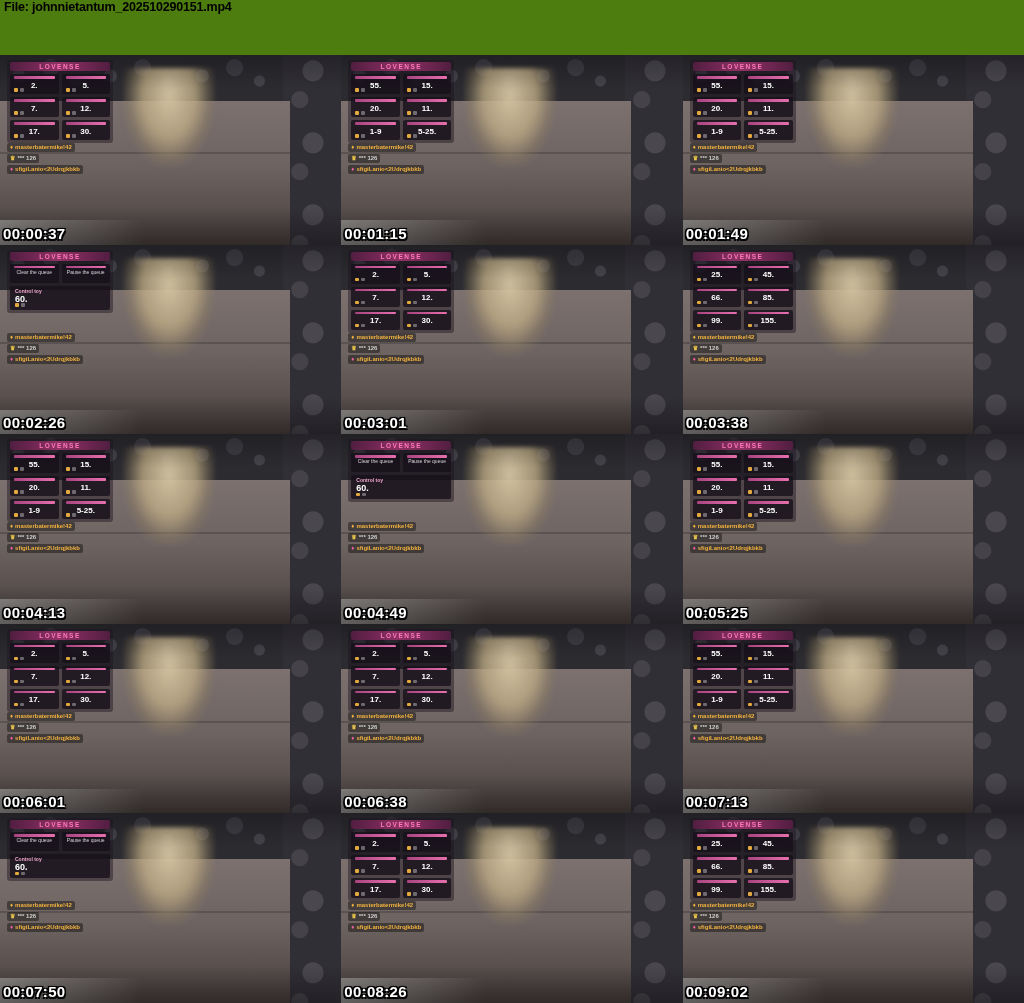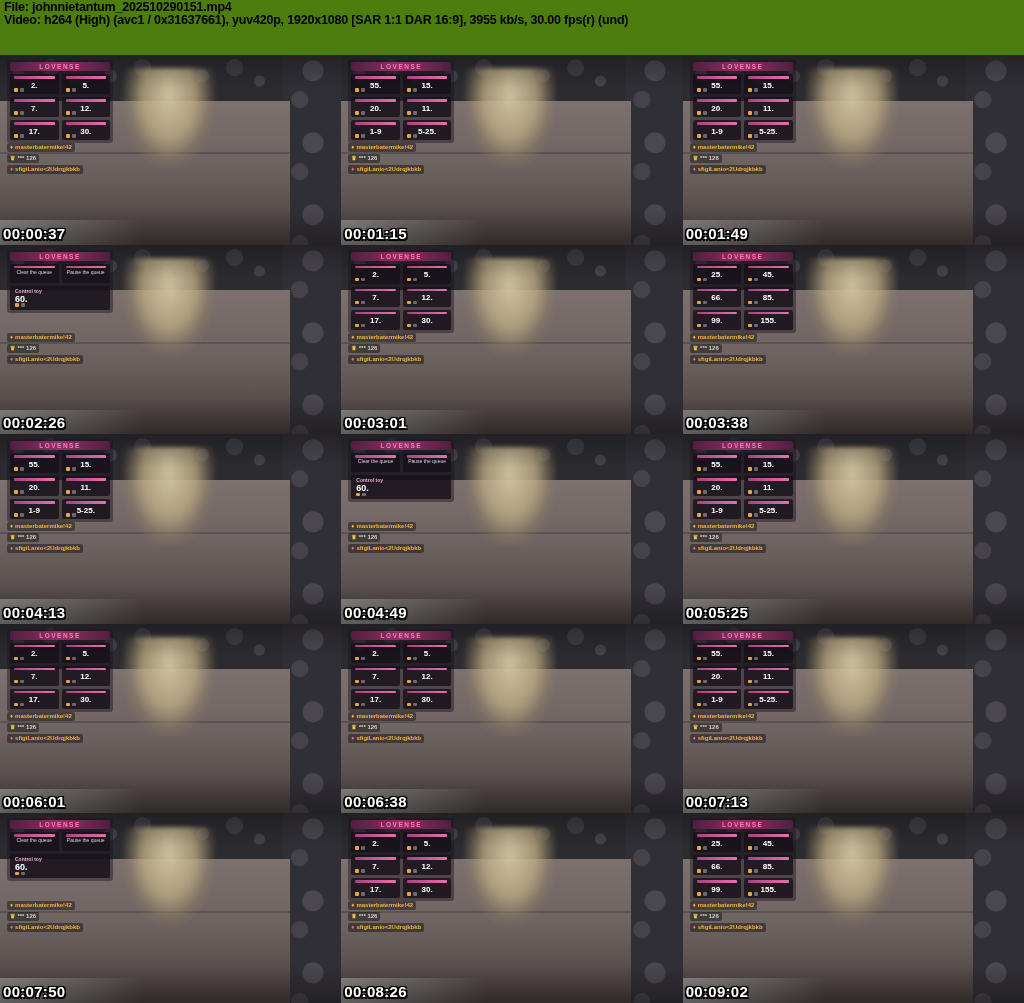--- a/index.html
+++ b/index.html
@@ -69,21 +69,20 @@
   
   .ts{position:absolute;left:3px;bottom:3px;font-size:15px;font-weight:bold;color:#fff;letter-spacing:.3px;
       text-shadow:-1.5px -1.5px 0 #000,1.5px -1.5px 0 #000,-1.5px 1.5px 0 #000,1.5px 1.5px 0 #000,0 0 3px #000;text-align:center;}
 </style>
 </head>
 <body>
 
 <div class="sheet">
   <div class="mheader">
     <div class="hline">File: johnnietantum_202510290151.mp4</div>
-    <div class="hline">Video: h264 (High) (avc1 / 0x31637661), yuv420p, 1920x1080 [SAR 1:1 DAR 16:9], 3955 kb/s, 30.00 fps(r) (und)</div>
   </div>
   <div class="grid" id="grid">
   <div class="thumb">
     <div class="scene">
       <div class="wall"></div>
       <div class="wall-right"></div>
       <div class="couch"></div>
       <div class="chair"></div>
       <div class="floor"></div>
       <div class="shade"></div>

